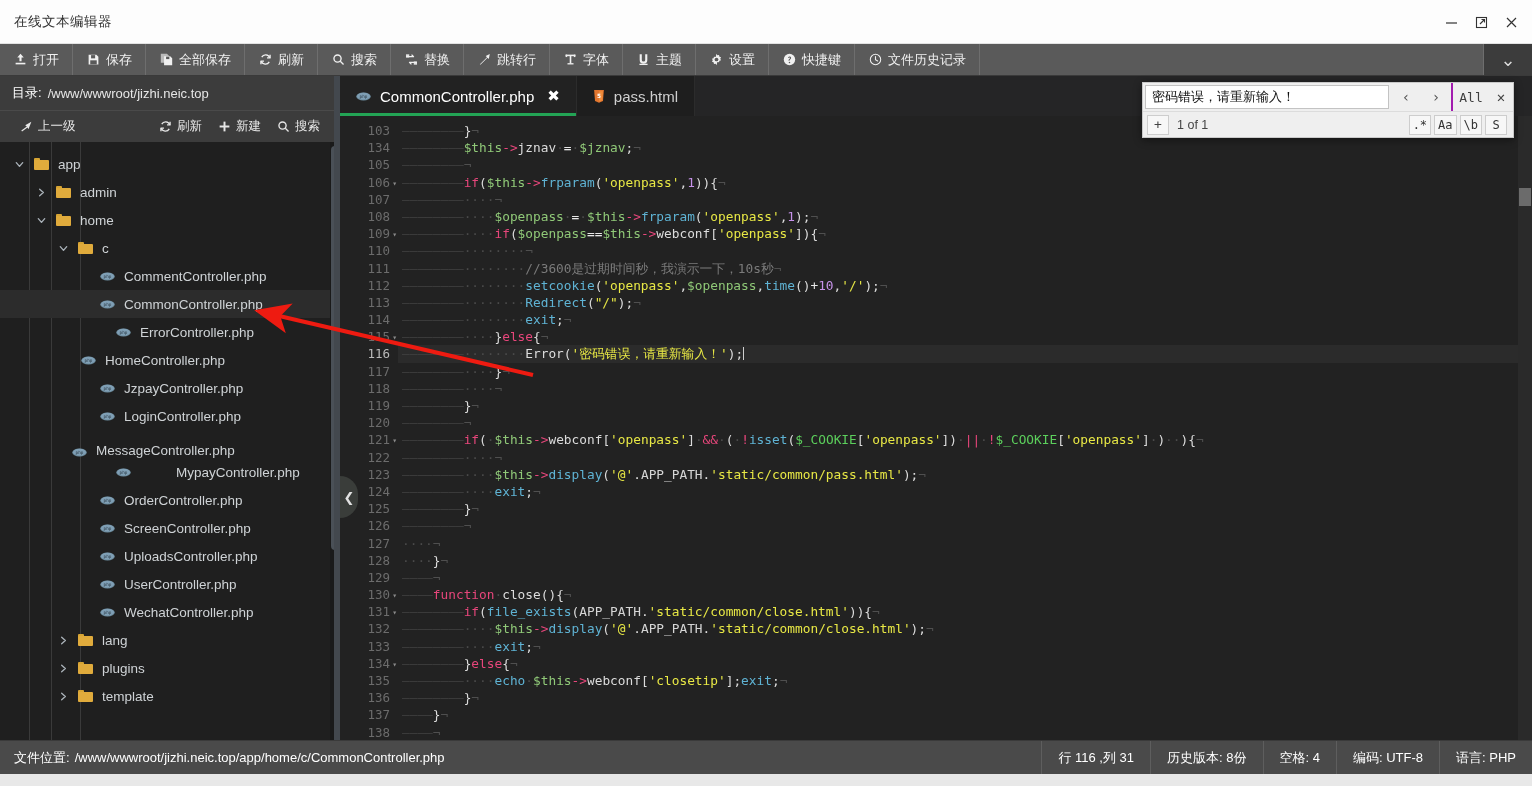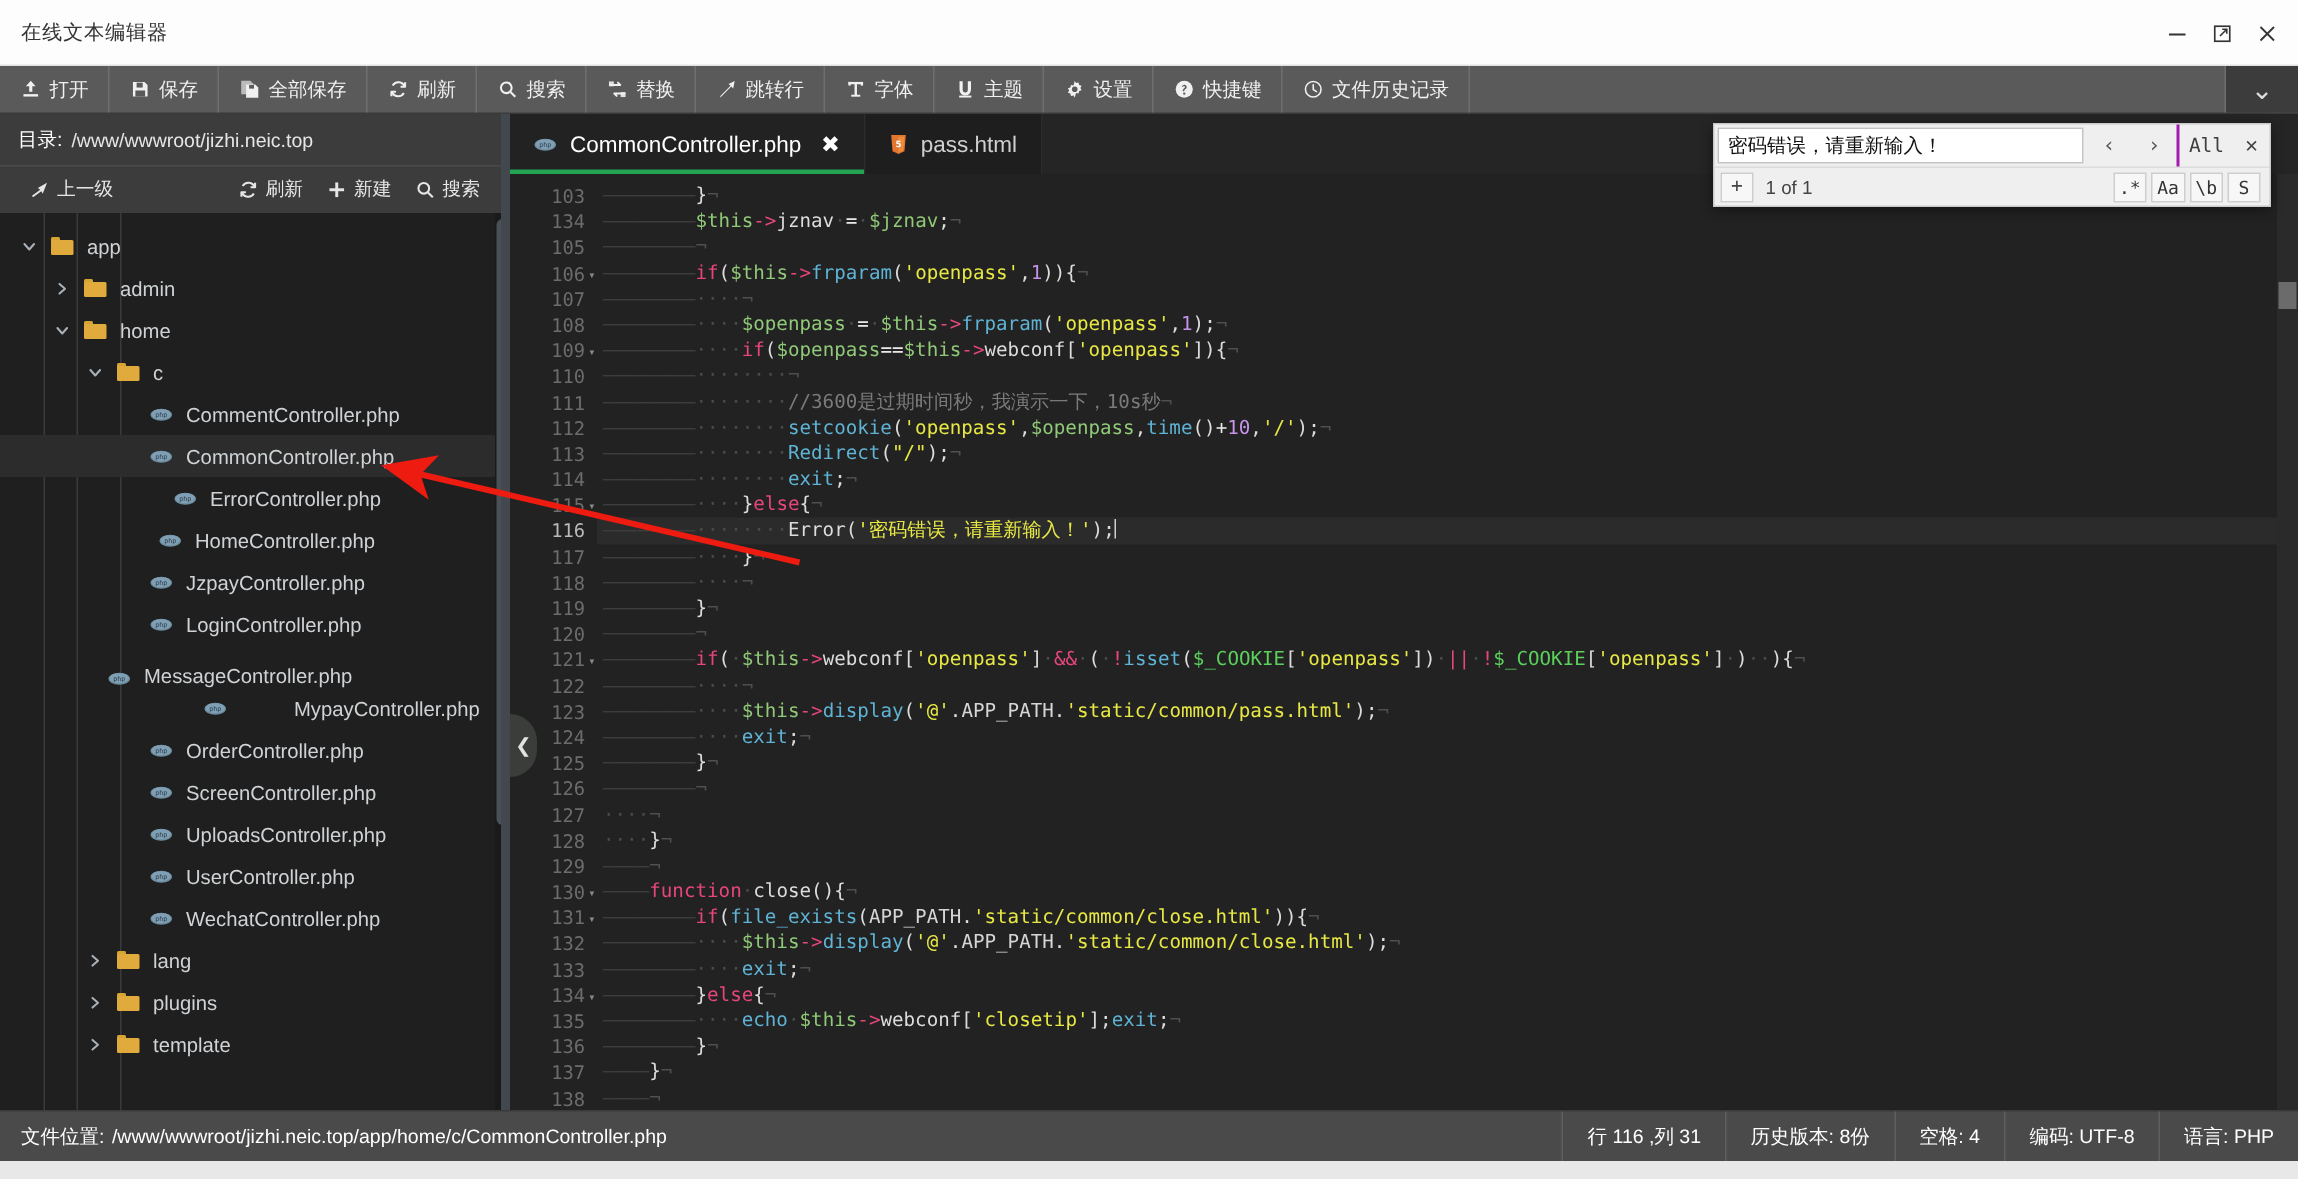--- a/index.html
+++ b/index.html
@@ -408,21 +408,21 @@
             <span class="tw"></span>
             <span class="ic">
               <svg width="15" height="11" viewBox="0 0 22 13">
                 <ellipse cx="11" cy="6.5" rx="10.6" ry="5.9" fill="#6e8ea0"></ellipse>
                 <ellipse cx="11" cy="6" rx="9.4" ry="5" fill="#7f9fb5"></ellipse>
                 <text x="11" y="9" font-size="6.4" text-anchor="middle" fill="#2b3a44" font-family="DejaVu Sans Mono, monospace">php</text>
               </svg>
             </span>
             <span>ErrorController.php</span>
           </div>
-          <div class="tnode" style="padding-left: 80px;">
+          <div class="tnode" style="padding-left: 55px;">
             <span class="tw"></span>
             <span class="ic">
               <svg width="15" height="11" viewBox="0 0 22 13">
                 <ellipse cx="11" cy="6.5" rx="10.6" ry="5.9" fill="#6e8ea0"></ellipse>
                 <ellipse cx="11" cy="6" rx="9.4" ry="5" fill="#7f9fb5"></ellipse>
                 <text x="11" y="9" font-size="6.4" text-anchor="middle" fill="#2b3a44" font-family="DejaVu Sans Mono, monospace">php</text>
               </svg>
             </span>
             <span>HomeController.php</span>
           </div>
@@ -452,21 +452,21 @@
             <span class="tw"></span>
             <span class="ic">
               <svg width="15" height="11" viewBox="0 0 22 13">
                 <ellipse cx="11" cy="6.5" rx="10.6" ry="5.9" fill="#6e8ea0"></ellipse>
                 <ellipse cx="11" cy="6" rx="9.4" ry="5" fill="#7f9fb5"></ellipse>
                 <text x="11" y="9" font-size="6.4" text-anchor="middle" fill="#2b3a44" font-family="DejaVu Sans Mono, monospace">php</text>
               </svg>
             </span>
             <span>MessageController.php</span>
           </div>
-          <div class="tnode" style="padding-left: 74px; gap: 36px;">
+          <div class="tnode" style="padding-left: 54px; gap: 36px;">
             <span class="tw"></span>
             <span class="ic">
               <svg width="15" height="11" viewBox="0 0 22 13">
                 <ellipse cx="11" cy="6.5" rx="10.6" ry="5.9" fill="#6e8ea0"></ellipse>
                 <ellipse cx="11" cy="6" rx="9.4" ry="5" fill="#7f9fb5"></ellipse>
                 <text x="11" y="9" font-size="6.4" text-anchor="middle" fill="#2b3a44" font-family="DejaVu Sans Mono, monospace">php</text>
               </svg>
             </span>
             <span>MypayController.php</span>
           </div>

